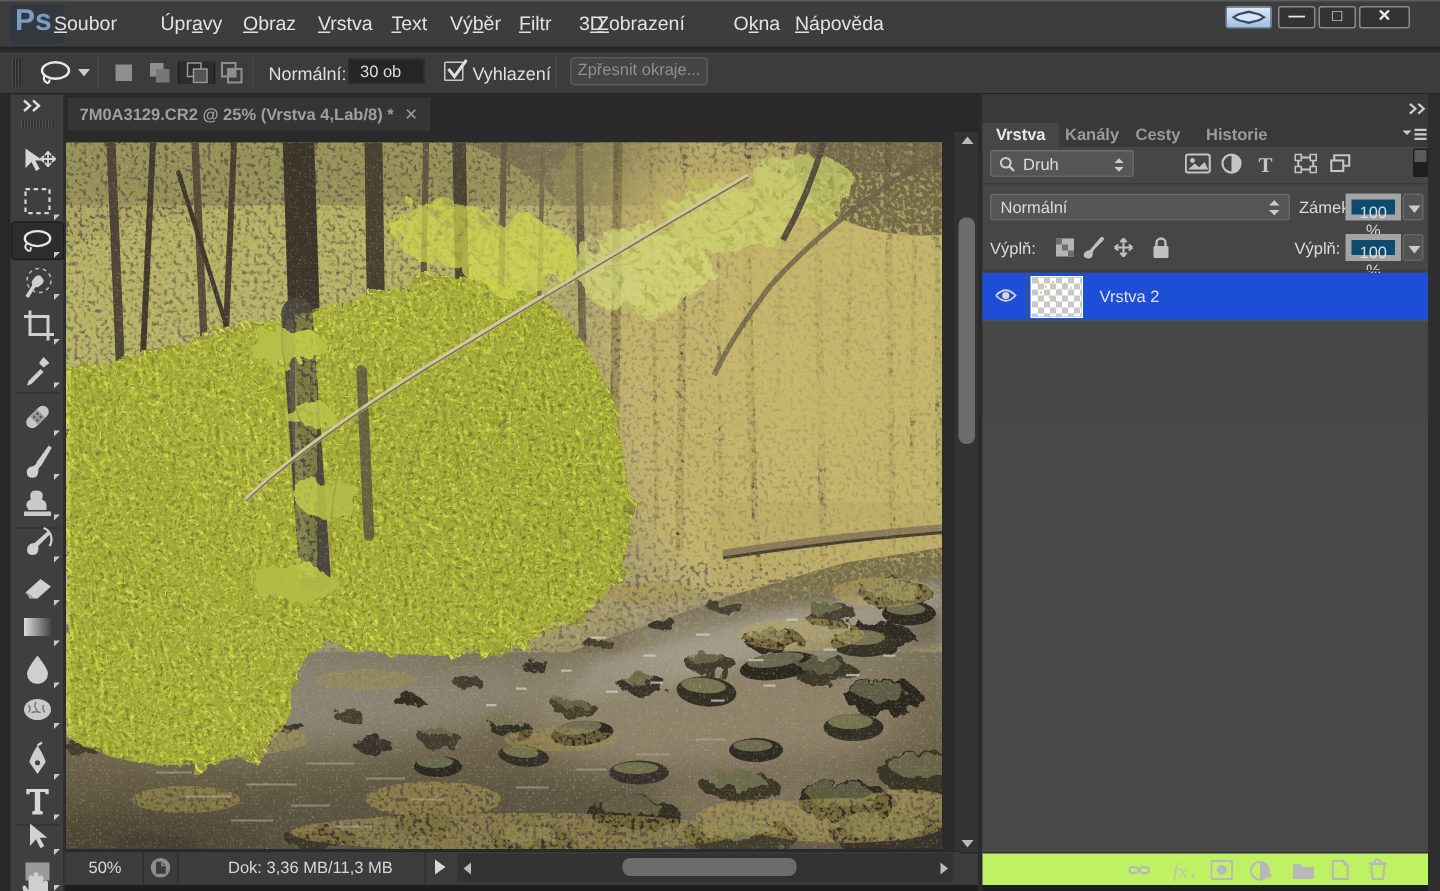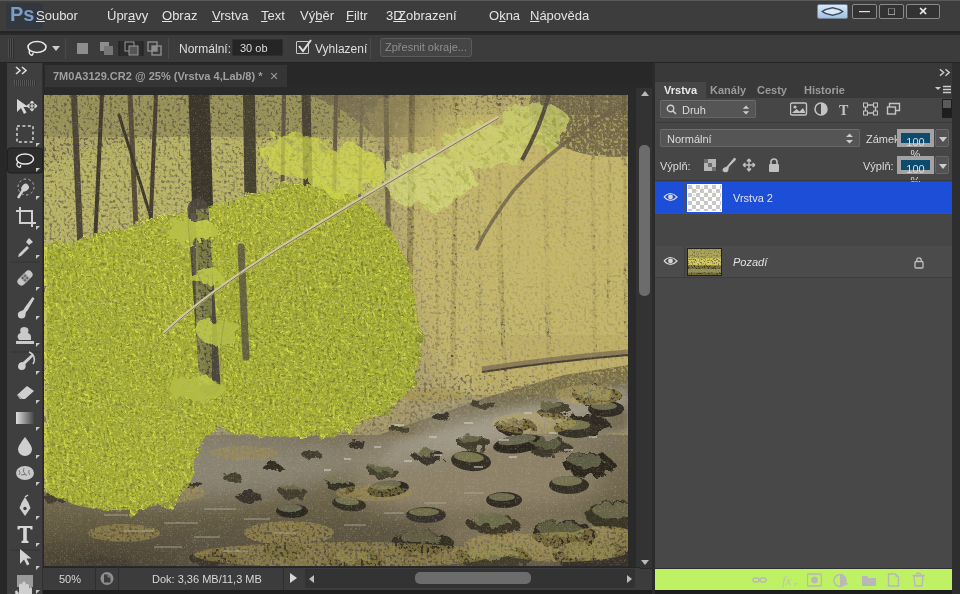--- a/index.html
+++ b/index.html
@@ -657,44 +657,20 @@
               <circle cx="12" cy="13" r="0.8"></circle>
               <circle cx="22" cy="4" r="0.7"></circle>
               <circle cx="3" cy="17" r="0.7"></circle>
               <circle cx="26" cy="7" r="0.7"></circle>
               <circle cx="16" cy="16" r="0.7"></circle>
             </g>
           </svg>
 </div>
 <div class="abs lname">Vrstva 2</div>
 </div>
-<div class="abs lrow" style="top:183px">
-<svg class="abs eye" width="15" height="12" viewBox="0 0 15 12">
-          <path d="M1 6 Q7.5 -1 14 6 Q7.5 13 1 6" fill="none" stroke="#d5d5d5" stroke-width="1.2"></path>
-          <circle cx="7.5" cy="6" r="2.4" fill="#d5d5d5"></circle>
-        </svg>
-<div class="abs eyesep"></div>
-<div class="abs thumb">
-          <svg width="33" height="26" viewBox="0 0 33 26" style="position:absolute">
-            <g transform="scale(0.5)">
-              <rect width="66" height="52" fill="#7a7148"></rect>
-              <rect width="66" height="52" fill="#d2ca5e" filter="url(#speckle2)"></rect>
-              <rect width="66" height="18" fill="#8a8052" opacity="0.5"></rect>
-              <rect y="33" width="66" height="19" fill="#2e2b1d" opacity="0.85"></rect>
-              <rect y="40" width="66" height="7" fill="#8d8878" opacity="0.85"></rect>
-              <rect y="33" width="66" height="19" fill="#b8ae50" filter="url(#speckle2)" opacity="0.45"></rect>
-            </g>
-          </svg>
-        </div>
-<div class="abs lname" style="font-style:italic">Pozadí</div>
-<svg class="abs" style="left:258px;top:10px" width="12" height="13" viewBox="0 0 12 13">
-          <rect x="2" y="5.5" width="8" height="6.5" rx="1" fill="none" stroke="#c0c0c0" stroke-width="1.3"></rect>
-          <path d="M3.8 5.5 v-1.5 a2.2 2.2 0 0 1 4.4 0 v1.5" fill="none" stroke="#c0c0c0" stroke-width="1.3"></path>
-        </svg>
-</div>
 <div class="abs" style="left:0;top:215px;width:297px;height:290px;background:#484848"></div>
 
 <div class="abs" id="footer">
 <svg class="abs" style="left:97px;top:5px" width="15" height="12" viewBox="0 0 15 12">
           <g fill="none" stroke="#b8b8b8" stroke-width="1.5">
             <rect x="1" y="4" width="6" height="4" rx="2"></rect>
             <rect x="8" y="4" width="6" height="4" rx="2"></rect>
           </g>
         </svg>
 <text x="0" y="0"></text>

